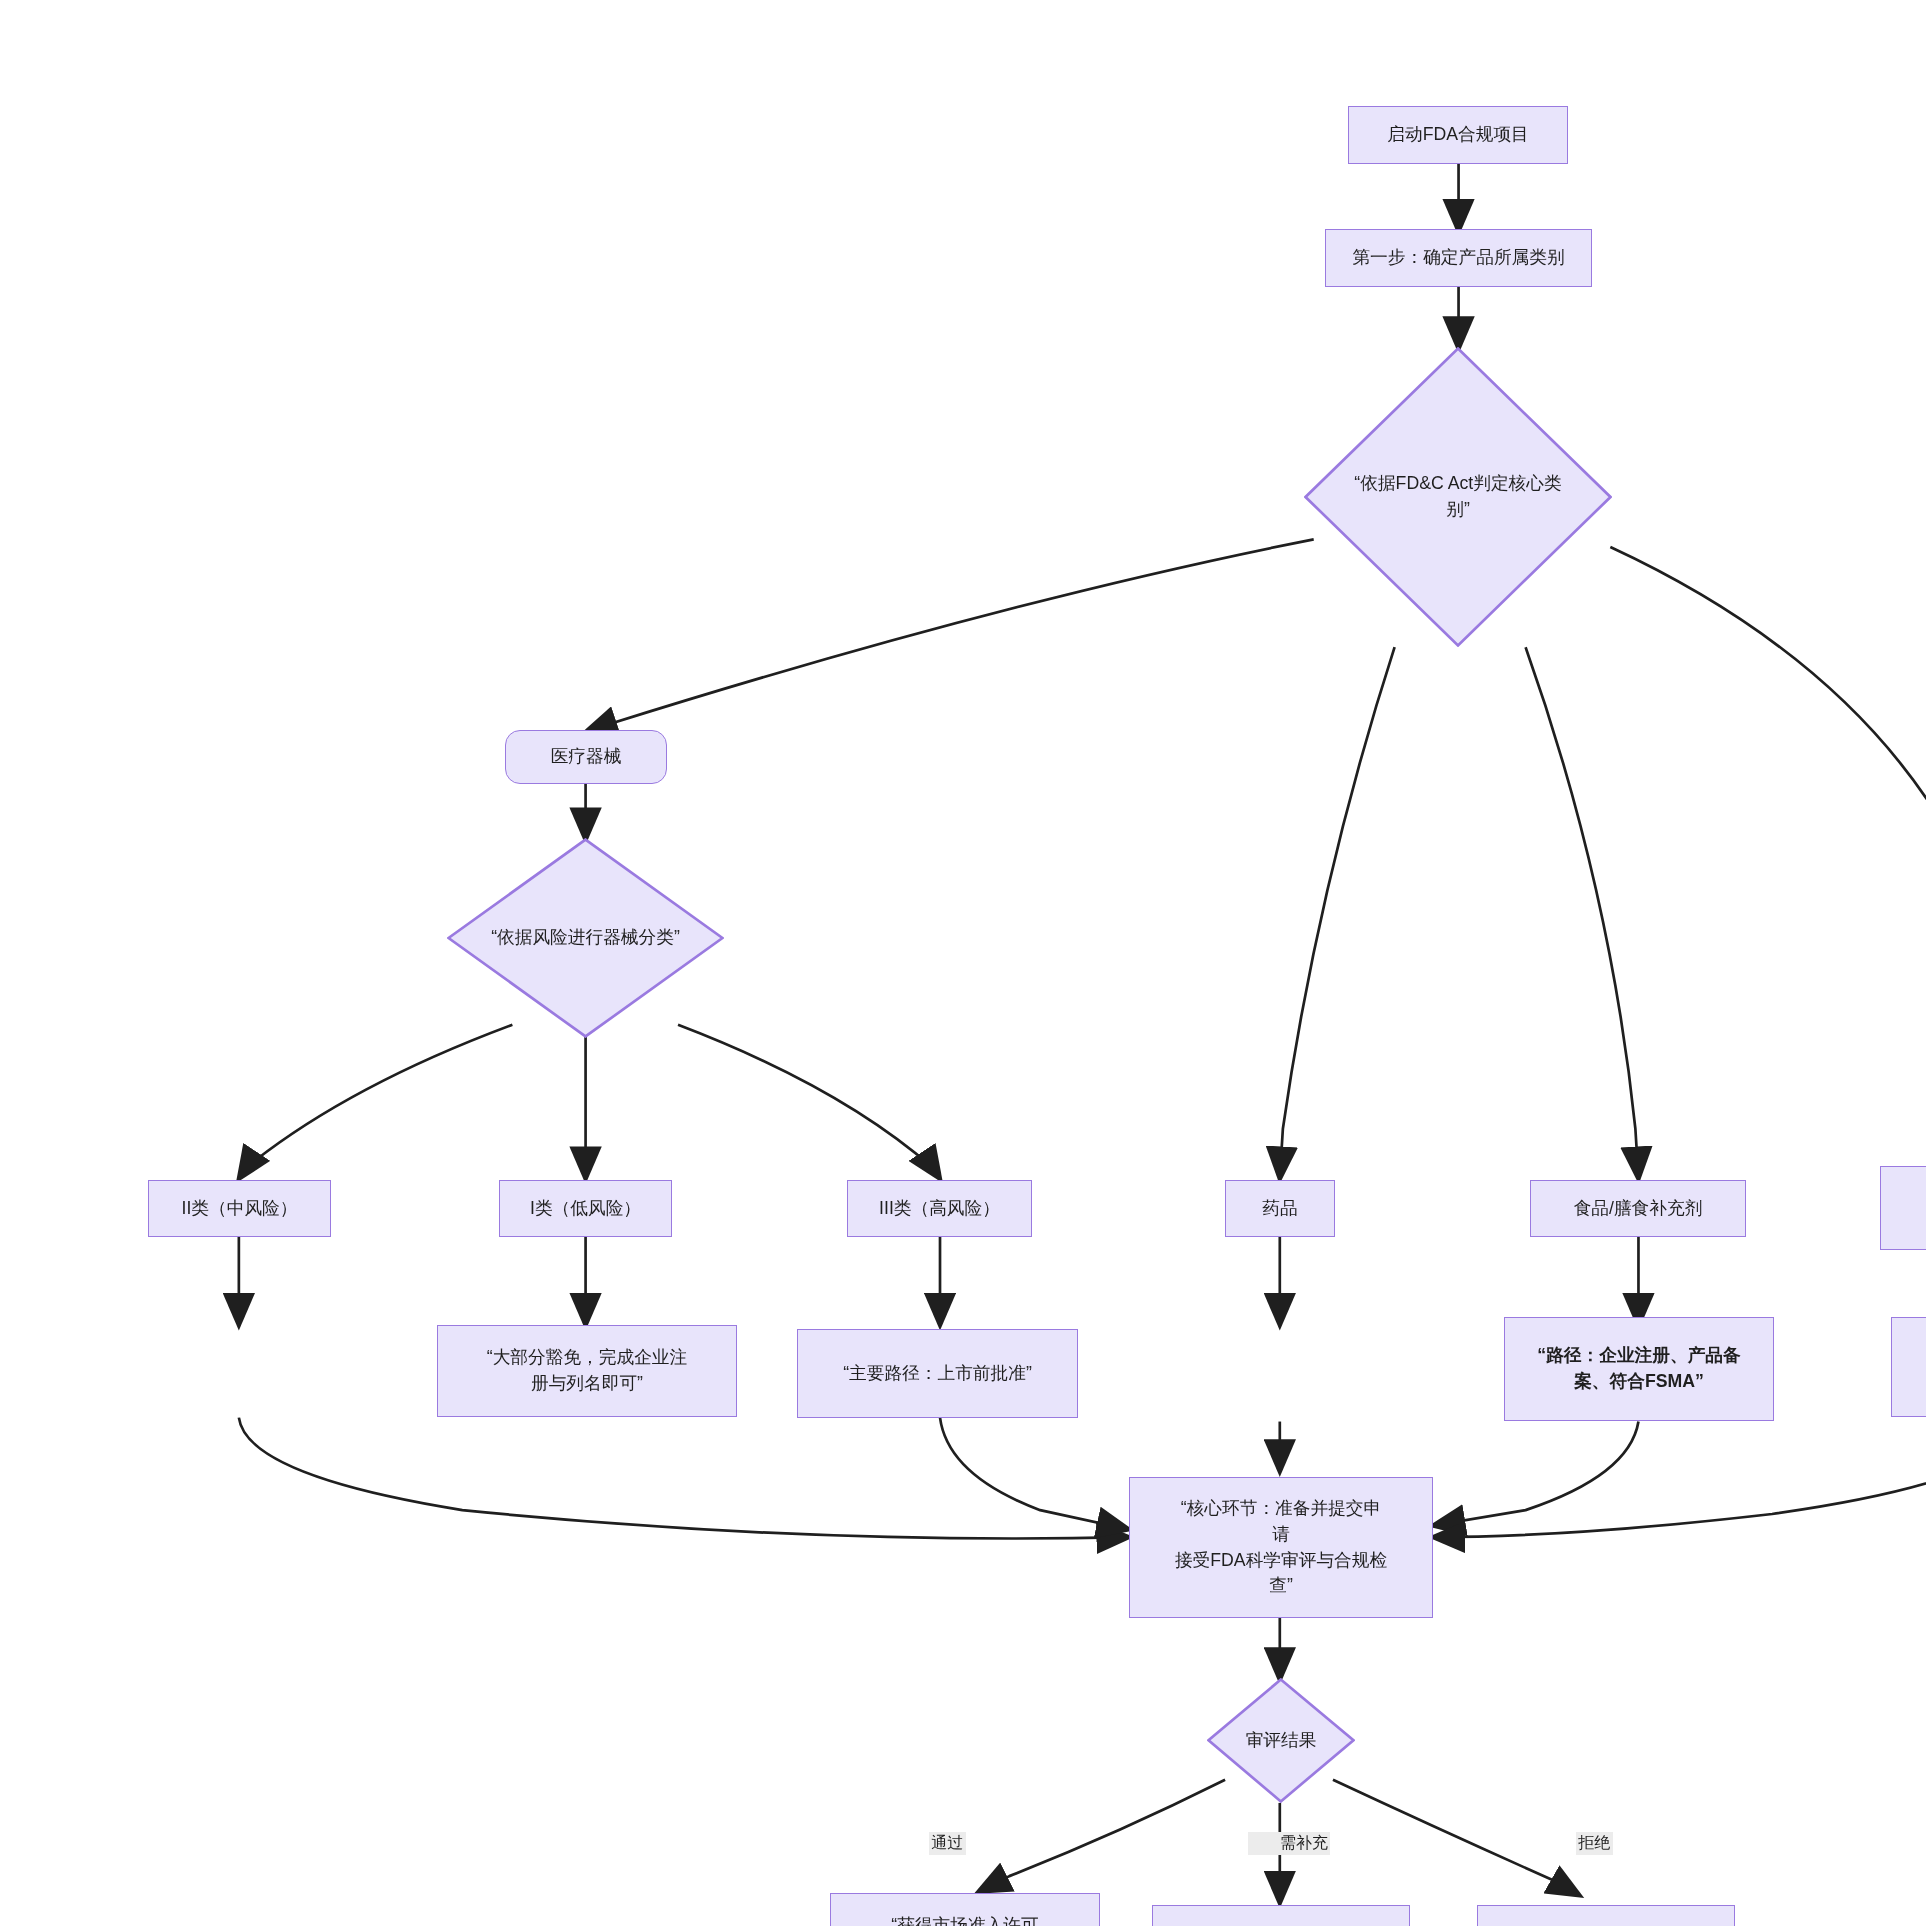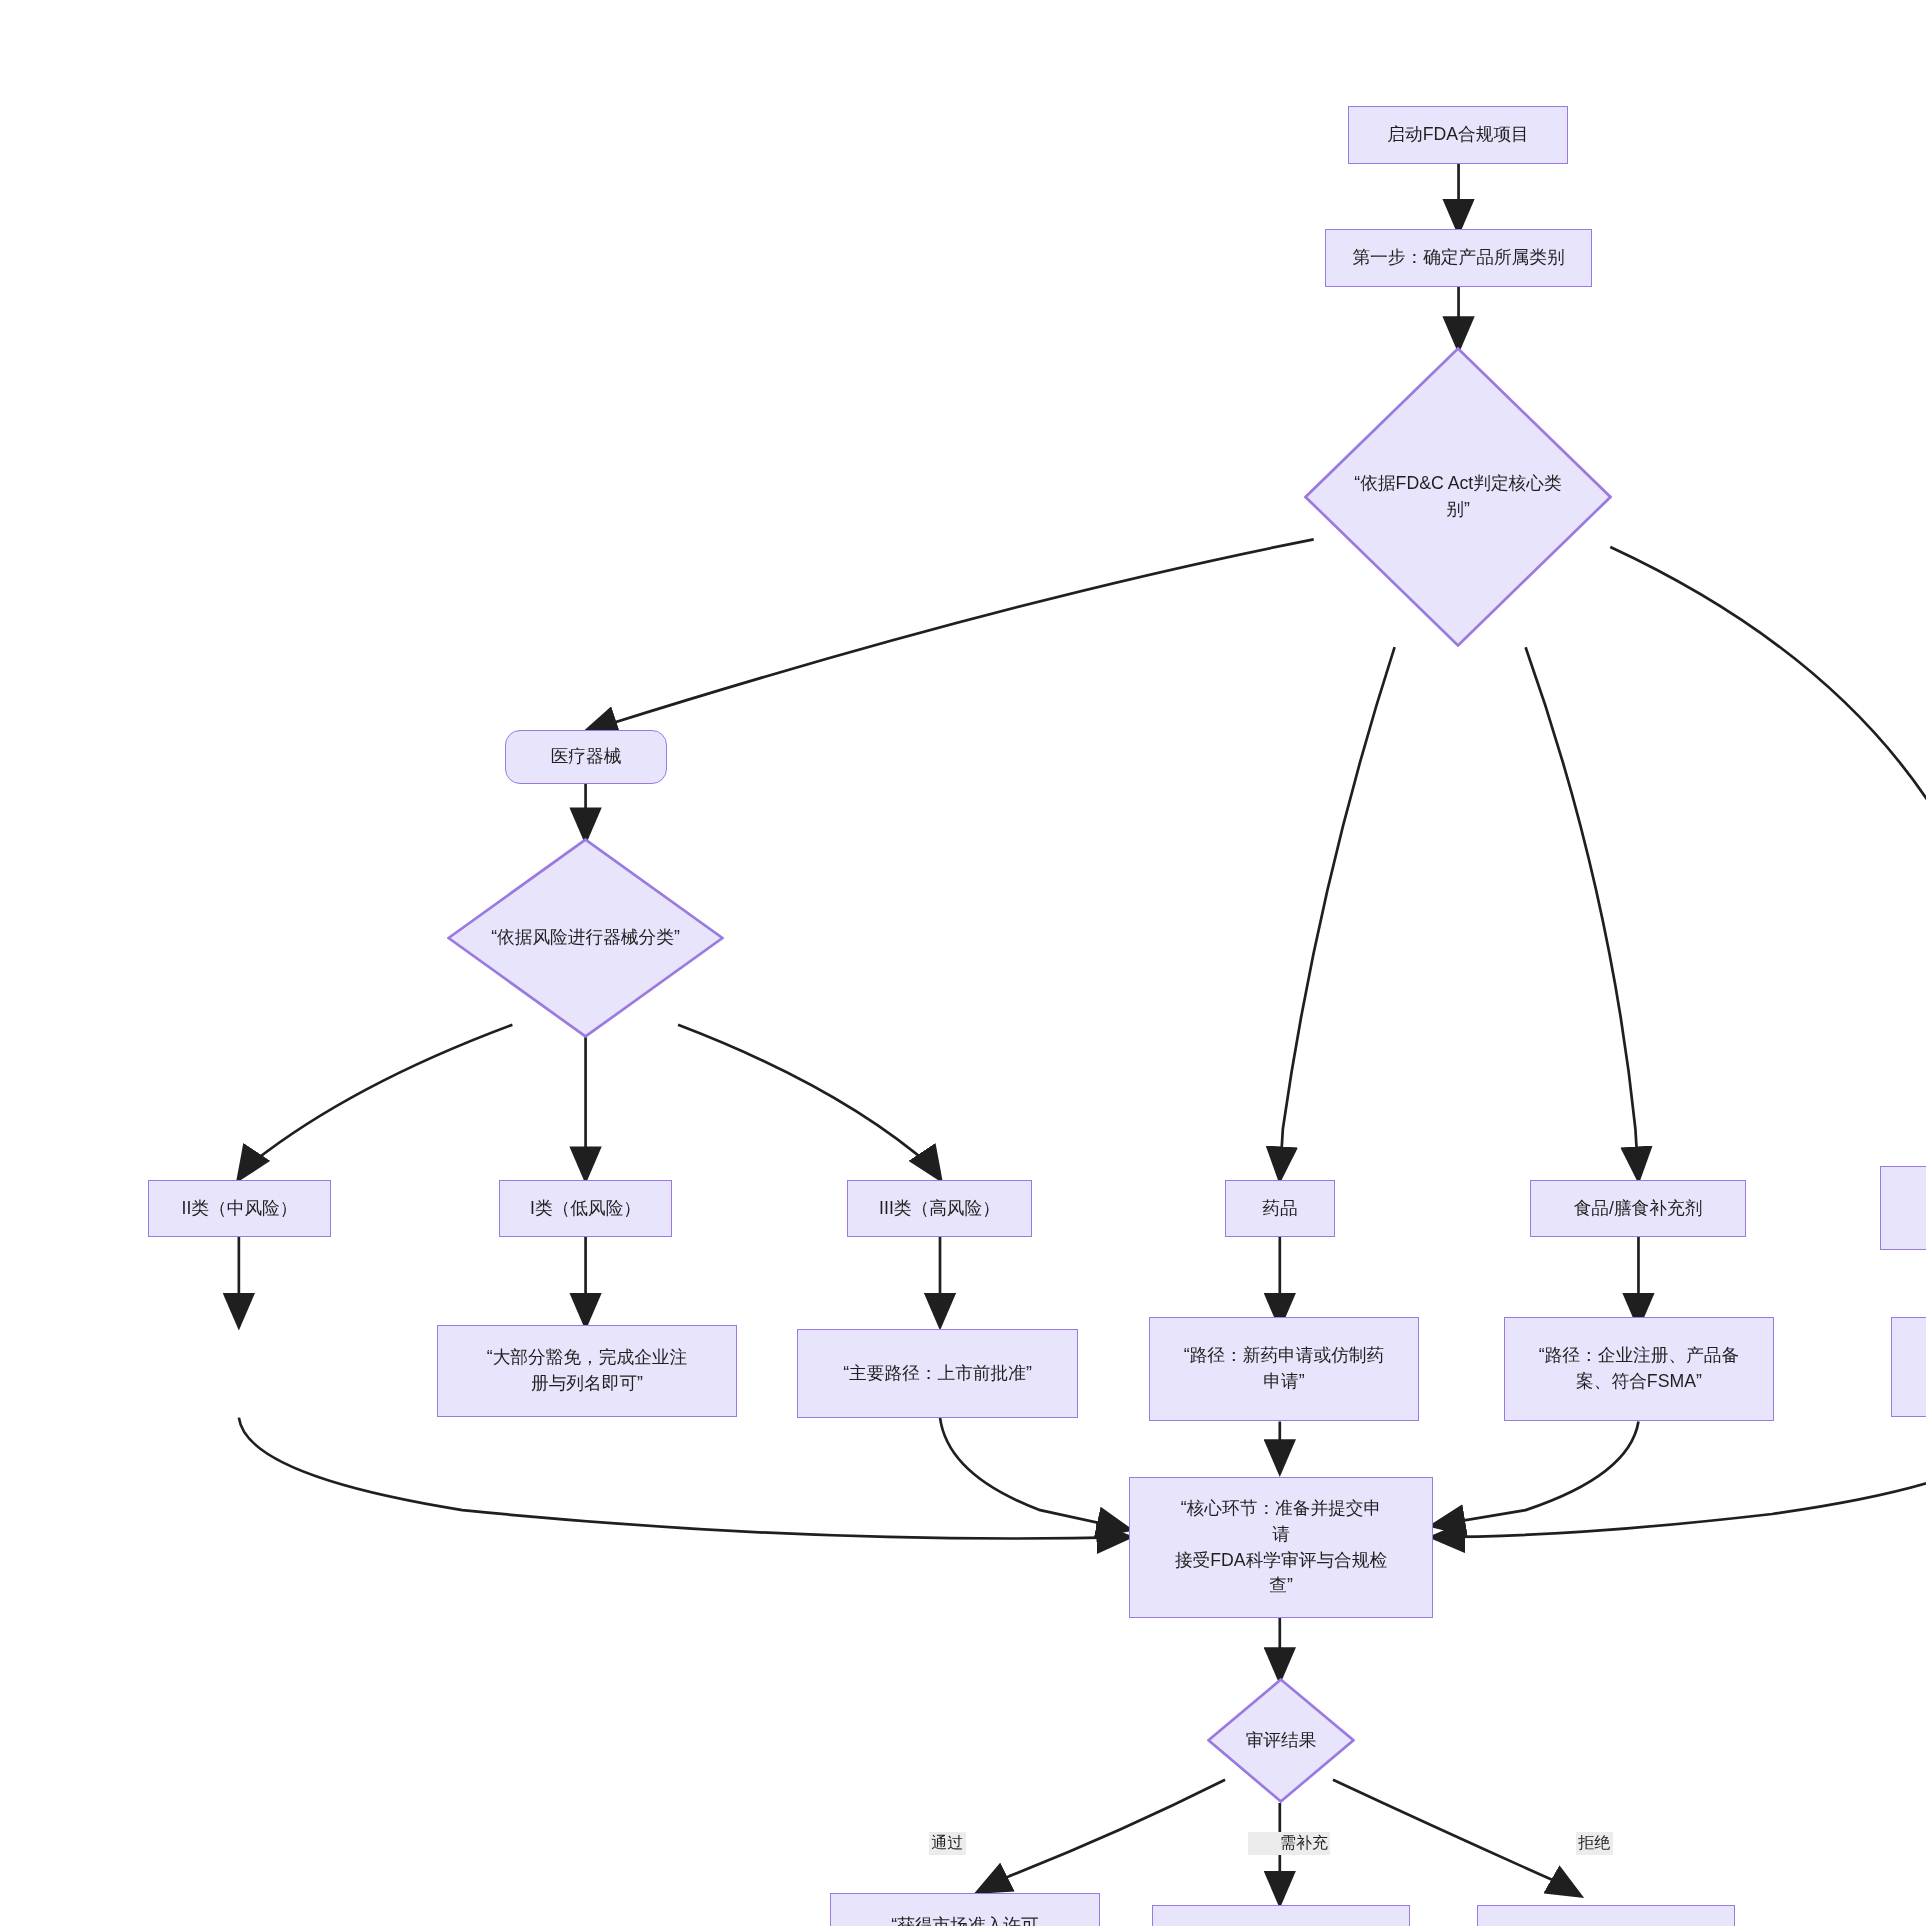--- a/index.html
+++ b/index.html
@@ -173,24 +173,22 @@
 
   <div class="node" style="left:1880px; top:1166px; width:291px; height:84px;">化妆品
 (2023年MoCRA新规后)</div>
 
 
   <div class="node" style="left:437px; top:1325px; width:300px; height:92px;">“大部分豁免，完成企业注
 册与列名即可”</div>
 
   <div class="node" style="left:797px; top:1329px; width:281px; height:89px;">“主要路径：上市前批准”</div>
 
-  <div class="node" style="left:1149px; top:1317px; width:270px; height:104px;">“路径：新药申请或仿制药
-申请”</div>
-
-  <div class="node" style="left:1504px; top:1317px; width:270px; height:104px;">“路径：企业注册、产品备
+
+  <div class="node" style="left:1504px; top:1317px; width:270px; height:104px;font-weight:bold;">“路径：企业注册、产品备
 案、符合FSMA”</div>
 
   <div class="node" style="left:1891px; top:1317px; width:270px; height:100px;">“路径：强制企业注册与产
 品列名”</div>
 
   <div class="node" style="left:1129px; top:1477px; width:304px; height:141px;">“核心环节：准备并提交申
 请
 接受FDA科学审评与合规检
 查”</div>
 

